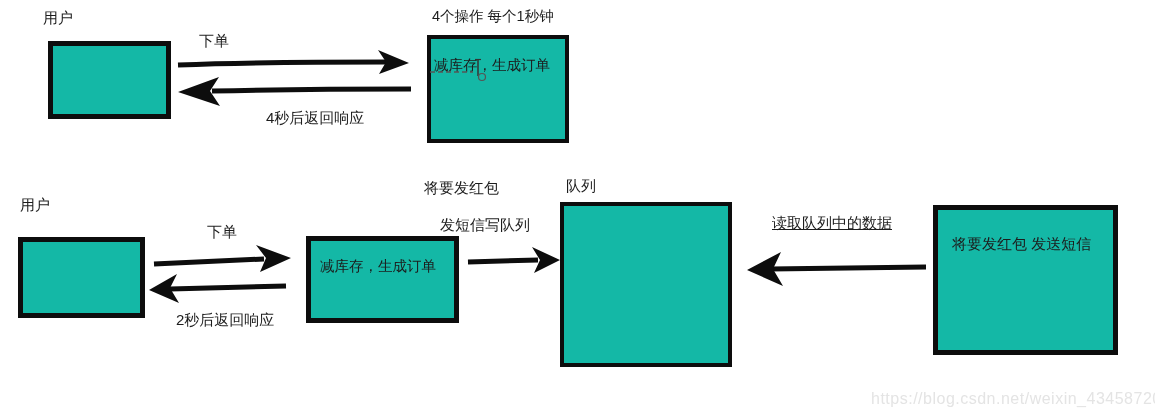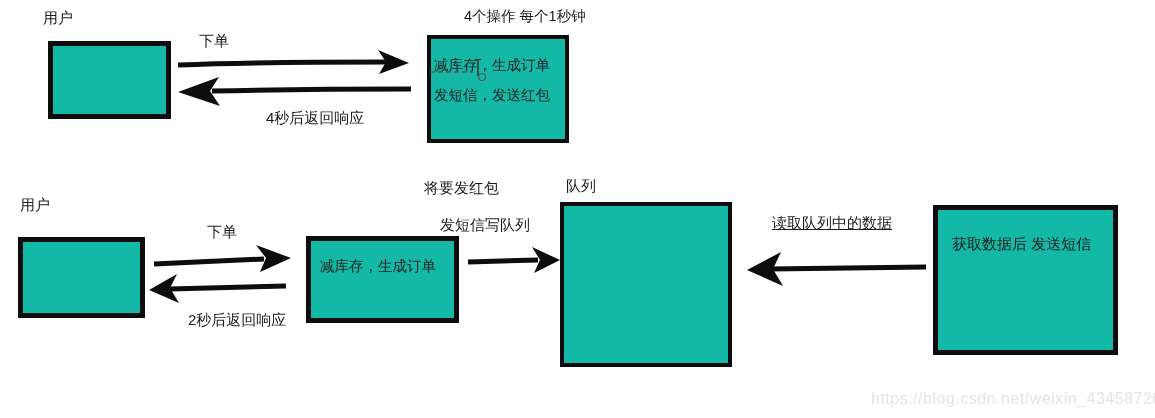--- a/index.html
+++ b/index.html
@@ -34,24 +34,24 @@
   #top-ops-box .inner-text { line-height: 30px; }
   #bottom-user-box   { left: 18px;  top: 237px; width: 127px; height: 81px;  border-width: 5px; }
   #bottom-order-box  { left: 306px; top: 236px; width: 153px; height: 87px;  border-width: 5px; padding: 16px 0 0 9px; }
   #queue-box         { left: 560px; top: 202px; width: 172px; height: 165px; border-width: 4px; }
   #consumer-box      { left: 933px; top: 205px; width: 185px; height: 150px; border-width: 5px; padding: 20px 0 0 14px; }
   #consumer-box .inner-text { line-height: 27px; font-size: 15px; }
 
   #lbl-top-user       { left: 43px;  top: 9px;   }
   #lbl-top-order      { left: 199px; top: 32px;  }
   #lbl-top-response   { left: 235px; top: 109px; margin-left: 31px; }
-  #lbl-ops-title      { left: 432px; top: 7px;   font-size: 14.5px; margin-left: 32px; }
+  #lbl-ops-title      { left: 432px; top: 7px;   font-size: 14.5px; }
   #lbl-bottom-user    { left: 20px;  top: 196px; }
   #lbl-bottom-order   { left: 207px; top: 223px; }
-  #lbl-bottom-response{ left: 188px; top: 311px; }
+  #lbl-bottom-response{ left: 176px; top: 311px; }
   #lbl-queue-write-1  { left: 424px; top: 179px; }
   #lbl-queue-write-2  { left: 440px; top: 205px; margin-top: 11px; }
   #lbl-queue          { left: 566px; top: 177px; }
   #lbl-queue-read     { left: 772px; top: 214px; text-decoration: underline; }
 
   #watermark {
     position: absolute;
     left: 871px;
     top: 390px;
     font-size: 16px;
@@ -81,33 +81,32 @@
   <div class="lbl" id="lbl-bottom-response">2秒后返回响应</div>
   <div class="lbl" id="lbl-queue-write-1">将要发红包</div>
   <div class="lbl" id="lbl-queue-write-2">发短信写队列</div>
   <div class="lbl" id="lbl-queue">队列</div>
   <div class="lbl" id="lbl-queue-read">读取队列中的数据</div>
 
   <div class="box" id="top-user-box"></div>
 
   <div class="box" id="top-ops-box">
     <div class="inner-text">减库存，生成订单</div>
-    <div class="inner-text">发短信，发送红包</div>
   </div>
 
   <div class="box" id="bottom-user-box"></div>
 
   <div class="box" id="bottom-order-box">
     <div class="inner-text">减库存，生成订单</div>
   </div>
 
   <div class="box" id="queue-box"></div>
 
   <div class="box" id="consumer-box">
-    <div class="inner-text">获取数据后 发送短信</div>
+    <div class="inner-text">将要发红包 发送短信</div>
   </div>
 
   <svg class="arrows" viewBox="0 0 1155 418" xmlns="http://www.w3.org/2000/svg">
 
     <g stroke="#0d0d0d" fill="#0d0d0d">
       <path d="M178,65 C260,62 330,62 386,62" stroke-width="5" fill="none"></path>
       <polygon points="378,50 409,63 379,74 386,62" stroke="none"></polygon>
     </g>
 
     <g stroke="#0d0d0d" fill="#0d0d0d">

